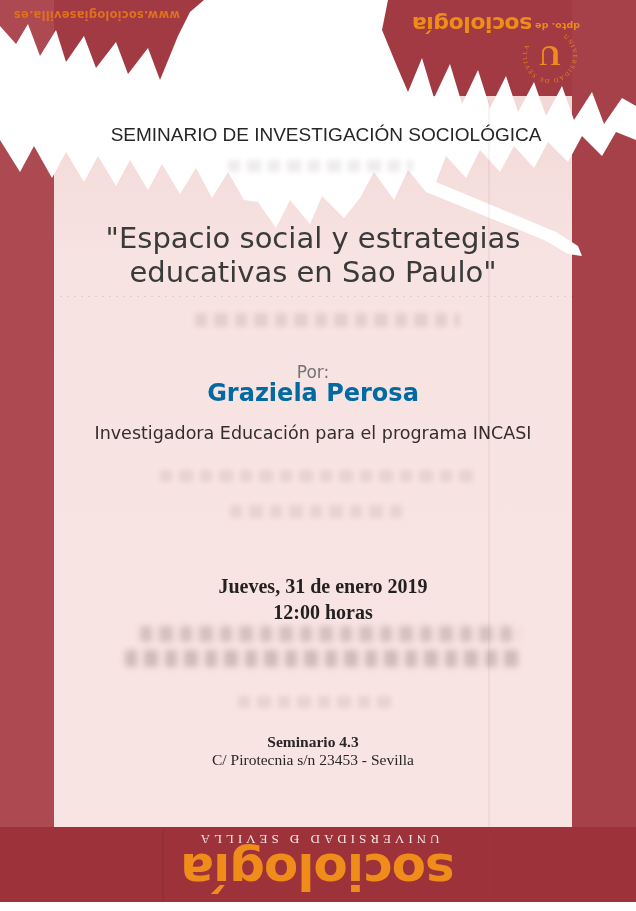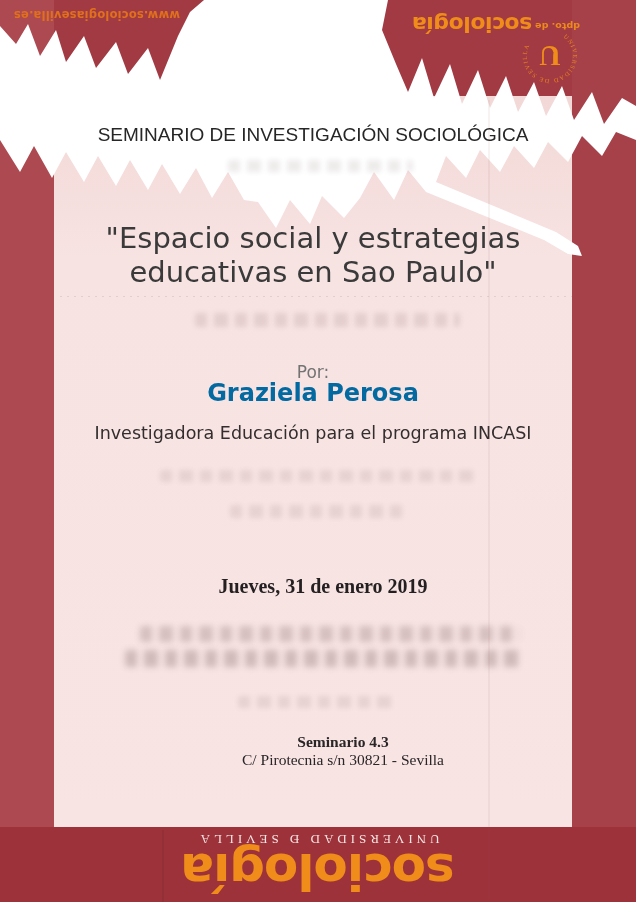--- a/index.html
+++ b/index.html
@@ -21,32 +21,32 @@
   .logo-tr .prefix{color:#ec8a1e;font-size:9.5px;font-weight:bold;vertical-align:6px;margin-right:3px;}
   .logo-tr .dept{color:#ef8c1a;font-size:22px;font-weight:bold;letter-spacing:-.5px;}
   .logo-tr .seal{position:absolute;left:4px;top:0;}
   .logo-bottom{position:absolute;left:50%;top:832px;width:340px;transform:translateX(-50%) rotate(180deg);
                text-align:center;}
   .logo-bottom .dept{color:#ef8c1a;font-size:50px;font-weight:bold;line-height:48px;letter-spacing:-1px;}
   .logo-bottom .univ{color:#f3e6e3;font-family:"Liberation Serif",serif;font-size:13px;
                      letter-spacing:4px;line-height:15px;}
   
   .content{position:absolute;left:54px;top:0;width:518px;text-align:center;color:#2b2b2b;}
-  .seminar-header{position:absolute;left:0;top:124px;width:100%;
+  .seminar-header{position:absolute;left:13px;top:124px;width:100%;
                   font-family:"Liberation Sans",sans-serif;font-size:19px;color:#262626;}
   .talk-title{position:absolute;left:0;top:221px;width:100%;
               font-size:29px;line-height:34px;color:#3a3a3a;}
   .by-label{position:absolute;left:0;top:362px;width:100%;font-size:17px;color:#737373;}
   .speaker{position:absolute;left:0;top:379px;width:100%;font-size:24px;font-weight:bold;color:#0369a1;}
   .speaker-desc{position:absolute;left:0;top:423px;width:100%;font-size:17.5px;color:#332d2e;}
   .schedule{position:absolute;left:0;top:573px;width:100%;
             font-family:"Liberation Serif",serif;font-weight:bold;font-size:20px;
             line-height:26px;color:#241f21;margin-left:10px;}
   .venue{position:absolute;left:0;top:733px;width:100%;
-         font-family:"Liberation Serif",serif;font-size:15.5px;line-height:17.5px;color:#2a2527;padding-left:30px;}
+         font-family:"Liberation Serif",serif;font-size:15.5px;line-height:17.5px;color:#2a2527;}
   .venue .room{font-weight:bold;}
   
   .ghost{position:absolute;filter:blur(2.5px);border-radius:3px;
          background:repeating-linear-gradient(90deg,#5f4242 0 12px,transparent 12px 19px,
                     #5f4242 19px 33px,transparent 33px 40px);}
   .vline{position:absolute;width:2px;}
   .dotline{position:absolute;left:60px;top:296px;width:512px;height:1px;
            background:repeating-linear-gradient(90deg,rgba(90,60,60,.35) 0 2px,transparent 2px 7px);
            opacity:.35;}
   .bottom-strip{position:absolute;left:0;top:902px;width:636px;height:9px;background:#ffffff;}
@@ -102,24 +102,25 @@
     <div class="seminar-header">SEMINARIO DE INVESTIGACIÓN SOCIOLÓGICA</div>
     <div class="talk-title">
       <div>"Espacio social y estrategias</div>
       <div>educativas en Sao Paulo"</div>
     </div>
     <div class="by-label">Por:</div>
     <div class="speaker">Graziela Perosa</div>
     <div class="speaker-desc">Investigadora Educación para el programa INCASI</div>
     <div class="schedule">
       <div>Jueves, 31 de enero 2019</div>
+      <div>12:00 horas</div>
     </div>
     <div class="venue">
       <div class="room">Seminario 4.3</div>
-      <div>C/ Pirotecnia s/n 30821 - Sevilla</div>
+      <div>C/ Pirotecnia s/n 23453 - Sevilla</div>
     </div>
   </div>
 
   <div class="ghost" style="left:228px;top:160px;width:185px;height:12px;opacity:.10;"></div>
   <div class="ghost" style="left:195px;top:313px;width:265px;height:14px;opacity:.12;"></div>
   <div class="ghost" style="left:160px;top:470px;width:320px;height:12px;opacity:.10;"></div>
   <div class="ghost" style="left:230px;top:505px;width:175px;height:13px;opacity:.10;"></div>
   <div class="ghost" style="left:140px;top:626px;width:380px;height:16px;opacity:.22;filter:blur(3px);"></div>
   <div class="ghost" style="left:125px;top:650px;width:400px;height:17px;opacity:.25;filter:blur(3px);"></div>
   <div class="ghost" style="left:238px;top:696px;width:160px;height:12px;opacity:.10;"></div>

